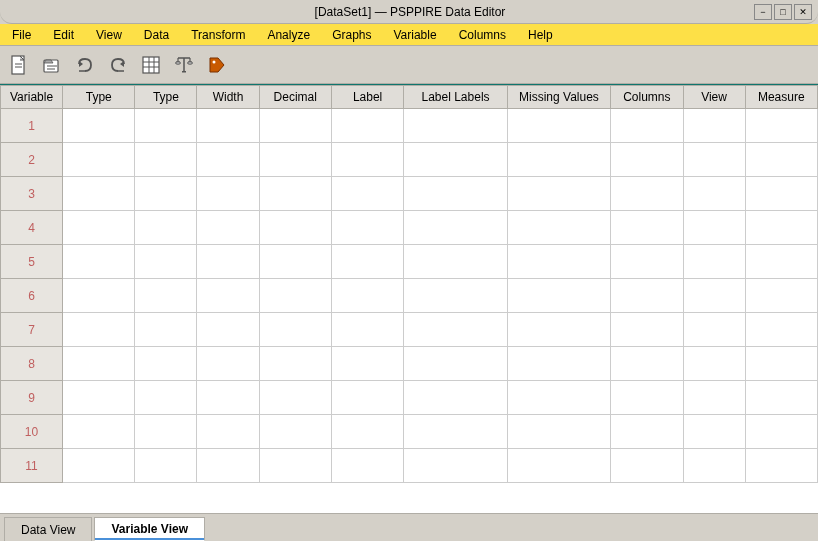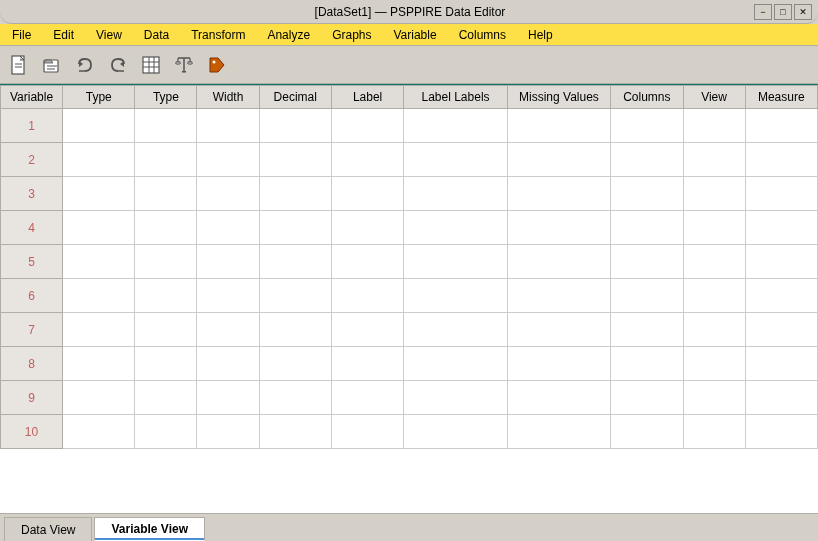--- a/index.html
+++ b/index.html
@@ -413,20 +413,33 @@
             <td></td>
             <td></td>
             <td></td>
             <td></td>
             <td></td>
             <td></td>
             <td></td>
             <td></td>
             <td></td>
           </tr>
+          <tr>
+            <td class="row-num">11</td>
+            <td></td>
+            <td></td>
+            <td></td>
+            <td></td>
+            <td></td>
+            <td></td>
+            <td></td>
+            <td></td>
+            <td></td>
+            <td></td>
+          </tr>
         </tbody>
     </table>
   </div>
 </div>
 
 <div id="bottom-tabs">
   <div class="tab">Data View</div>
   <div class="tab active variable-tab" style="border-bottom: 1px solid rgb(255, 255, 255);">
     <span>Variable View</span>
     <div class="tab-underline"></div>

